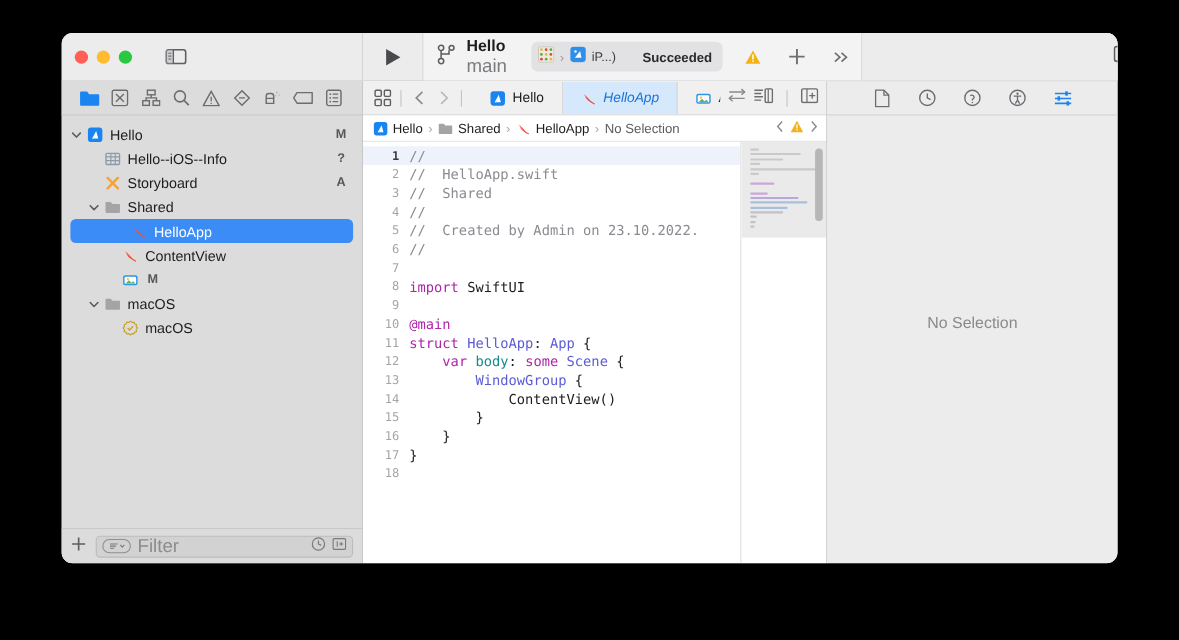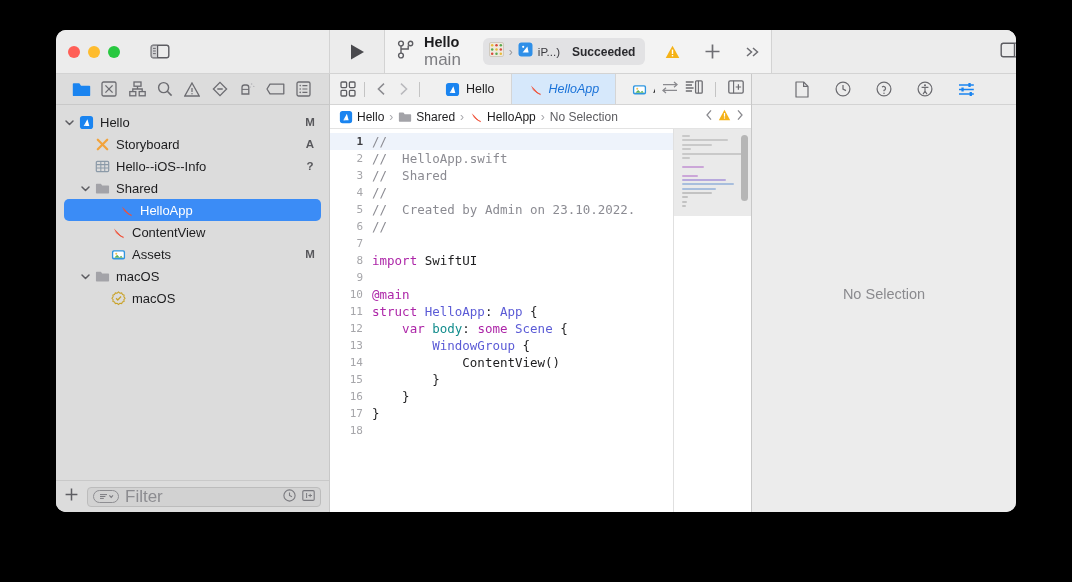--- a/index.html
+++ b/index.html
@@ -59,21 +59,21 @@
     margin-left: 12px;
     height: 27px;
     background: #e2e2e4;
     border-radius: 6px;
     display: flex; align-items: center;
     gap: 5px;
     padding: 0 10px 0 6px;
   }
   .chip-sep { color: #9a9a9e; font-size: 12px; }
   .chip-dev { font-size: 11.5px; color: #3b3b40; }
-  .chip-status { font-size: 12px; font-weight: 700; color: #2a2a2e; margin-left: 7px; }
+  .chip-status { font-size: 12px; font-weight: 700; color: #2a2a2e; margin-left: 19px; }
   .tb-warn { margin-left: 10px; display: flex; align-items: center; }
   .tb-plus { margin-left: 14px; display: flex; align-items: center; cursor: default; }
   .tb-more { margin-left: 14px; display: flex; align-items: center; }
   .tb-right {
     width: 264px; min-width: 264px;
     display: flex; align-items: center; justify-content: flex-end;
     padding-right: 14px;
     background: #ececec;
   }
 
@@ -451,40 +451,40 @@
                 <path d="M5 11.6 L7 11.6 L8 9.4 Z" fill="#cfe4fb"></path>
               </svg>
             </span>
             <span class="row-label">Hello</span>
             <span class="row-badge">M</span>
           </div>
           <div class="row" style="padding-left: 22px;">
             <span class="disc"></span>
             <span class="row-icon">
               <svg width="15" height="15" viewBox="0 0 16 16">
-                <line x1="3" y1="3" x2="13" y2="13" stroke="#f2a33c" stroke-width="2.4" stroke-linecap="round"></line>
-                <line x1="13" y1="3" x2="3" y2="13" stroke="#f2a33c" stroke-width="2.4" stroke-linecap="round"></line>
-              </svg>
-            </span>
-            <span class="row-label">Storyboard</span>
-            <span class="row-badge">A</span>
-          </div>
-          <div class="row" style="padding-left: 22px;">
-            <span class="disc"></span>
-            <span class="row-icon">
-              <svg width="15" height="15" viewBox="0 0 16 16">
                 <rect x="1.4" y="2.6" width="13.2" height="10.8" rx="1.2" fill="none" stroke="#8b9aa8" stroke-width="1.3"></rect>
                 <line x1="1.4" y1="6" x2="14.6" y2="6" stroke="#8b9aa8" stroke-width="1.1"></line>
                 <line x1="1.4" y1="9.6" x2="14.6" y2="9.6" stroke="#8b9aa8" stroke-width="1.1"></line>
                 <line x1="6.2" y1="2.6" x2="6.2" y2="13.4" stroke="#8b9aa8" stroke-width="1.1"></line>
                 <line x1="10.4" y1="2.6" x2="10.4" y2="13.4" stroke="#8b9aa8" stroke-width="1.1"></line>
               </svg>
             </span>
             <span class="row-label">Hello--iOS--Info</span>
             <span class="row-badge">?</span>
+          </div>
+          <div class="row" style="padding-left: 22px;">
+            <span class="disc"></span>
+            <span class="row-icon">
+              <svg width="15" height="15" viewBox="0 0 16 16">
+                <line x1="3" y1="3" x2="13" y2="13" stroke="#f2a33c" stroke-width="2.4" stroke-linecap="round"></line>
+                <line x1="13" y1="3" x2="3" y2="13" stroke="#f2a33c" stroke-width="2.4" stroke-linecap="round"></line>
+              </svg>
+            </span>
+            <span class="row-label">Storyboard</span>
+            <span class="row-badge">A</span>
           </div>
           <div class="row" style="padding-left: 22px;">
             <span class="disc">
               <svg width="9" height="9" viewBox="0 0 9 9">
                 <polyline points="1,3 4.5,6.6 8,3" fill="none" stroke="#5d5d62" stroke-width="1.45" stroke-linecap="round" stroke-linejoin="round"></polyline>
               </svg>
             </span>
             <span class="row-icon">
               <svg width="15" height="15" viewBox="0 0 16 16">
                 <path d="M1 4 L1 12.6 A0.8 0.8 0 0 0 1.8 13.4 L14.2 13.4 A0.8 0.8 0 0 0 15 12.6 L15 5.6 A0.8 0.8 0 0 0 14.2 4.8 L7.6 4.8 L6.5 3.2 A0.9 0.9 0 0 0 5.8 2.8 L1.8 2.8 A0.8 0.8 0 0 0 1 3.6 Z" fill="#a3a3a8"></path>
@@ -520,21 +520,20 @@
           <div class="row" style="padding-left: 38px;">
             <span class="disc"></span>
             <span class="row-icon">
               <svg width="15" height="15" viewBox="0 0 16 16">
                 <rect x="1" y="3.4" width="14" height="9.8" rx="2" fill="#2f96e0"></rect>
                 <rect x="2.4" y="4.8" width="11.2" height="7" rx="1.2" fill="#fff"></rect>
                 <circle cx="5.6" cy="7.2" r="1.1" fill="#f2c14e"></circle>
                 <path d="M3.4 11.4 L6.6 8.4 L9 10.8 L10.8 9.2 L12.8 11.4 Z" fill="#5fb15f"></path>
               </svg>
             </span>
-            <span class="row-label">Assets</span>
             <span class="row-badge">M</span>
           </div>
           <div class="row" style="padding-left: 22px;">
             <span class="disc">
               <svg width="9" height="9" viewBox="0 0 9 9">
                 <polyline points="1,3 4.5,6.6 8,3" fill="none" stroke="#5d5d62" stroke-width="1.45" stroke-linecap="round" stroke-linejoin="round"></polyline>
               </svg>
             </span>
             <span class="row-icon">
               <svg width="15" height="15" viewBox="0 0 16 16">

